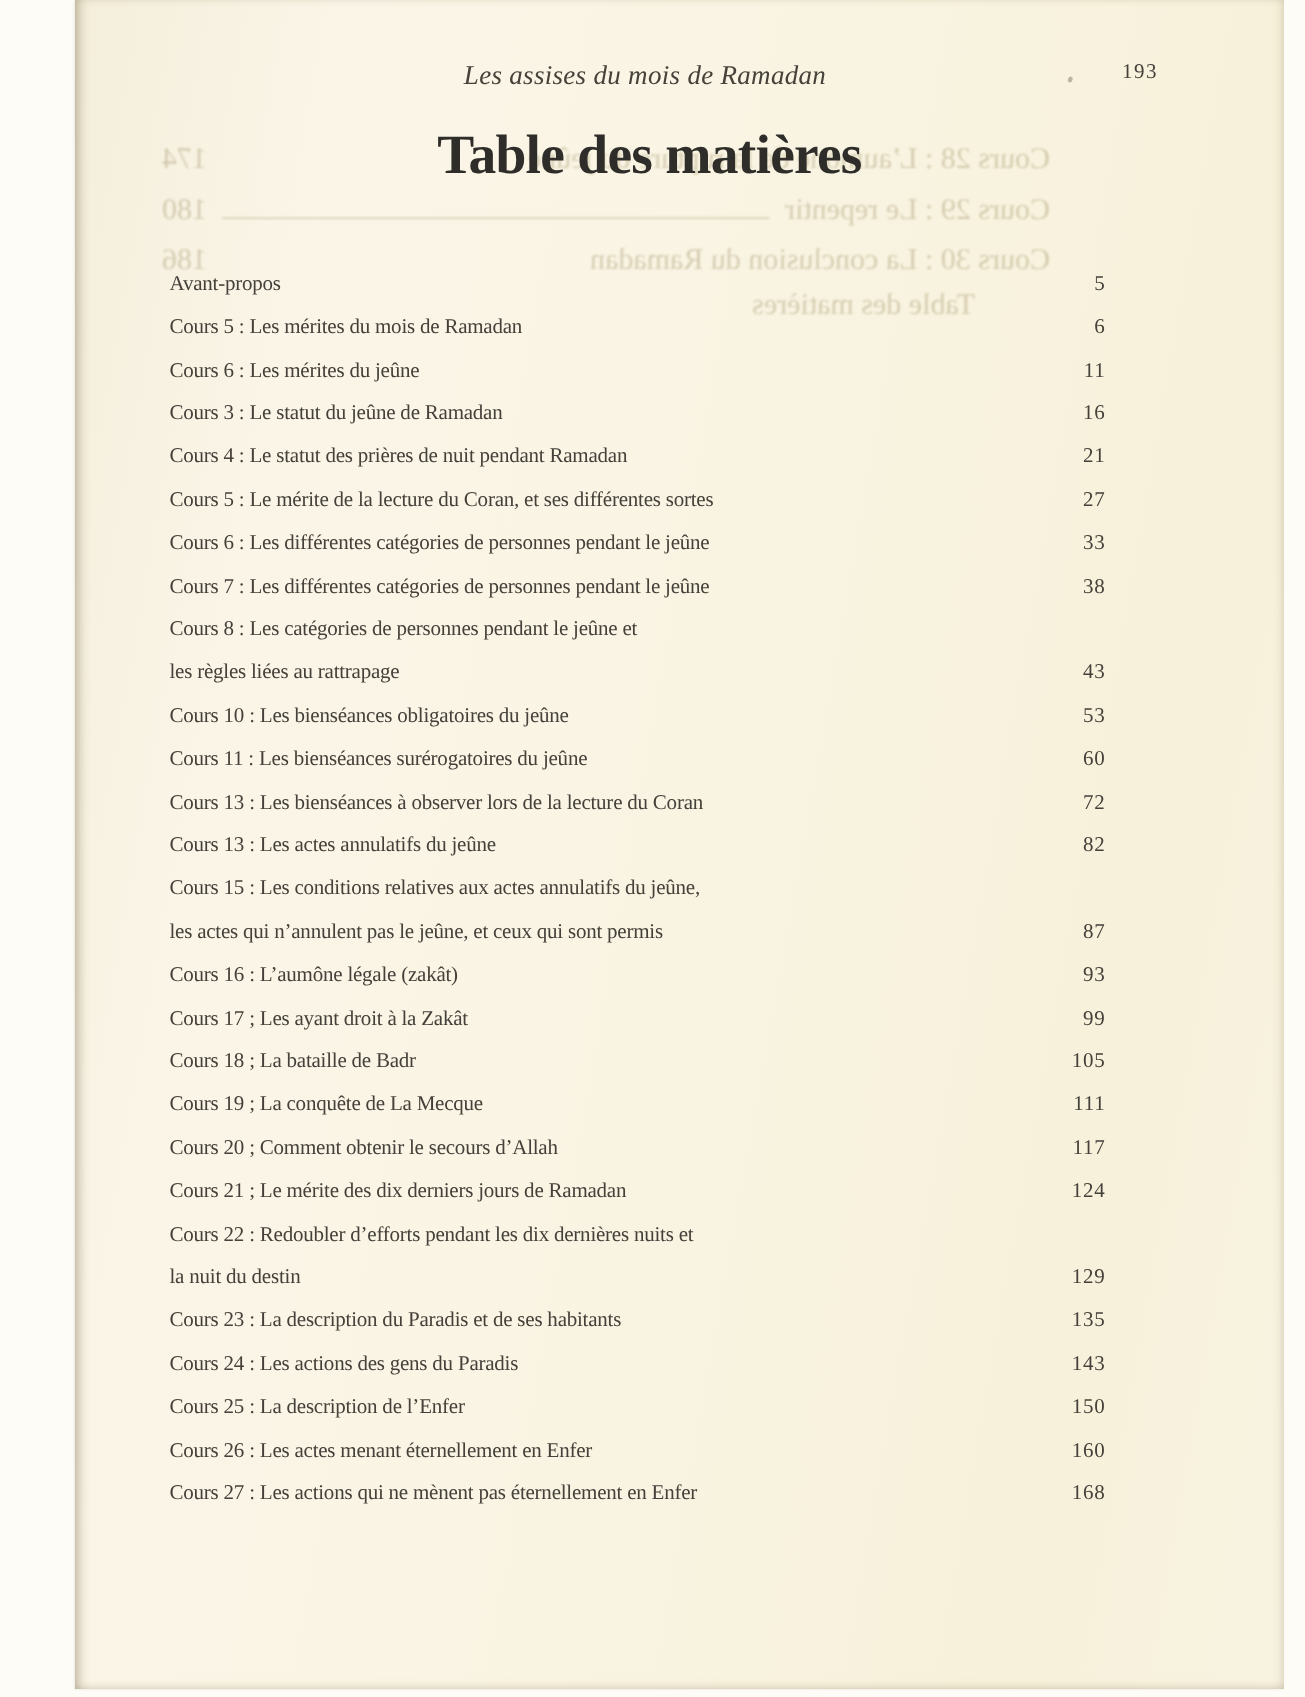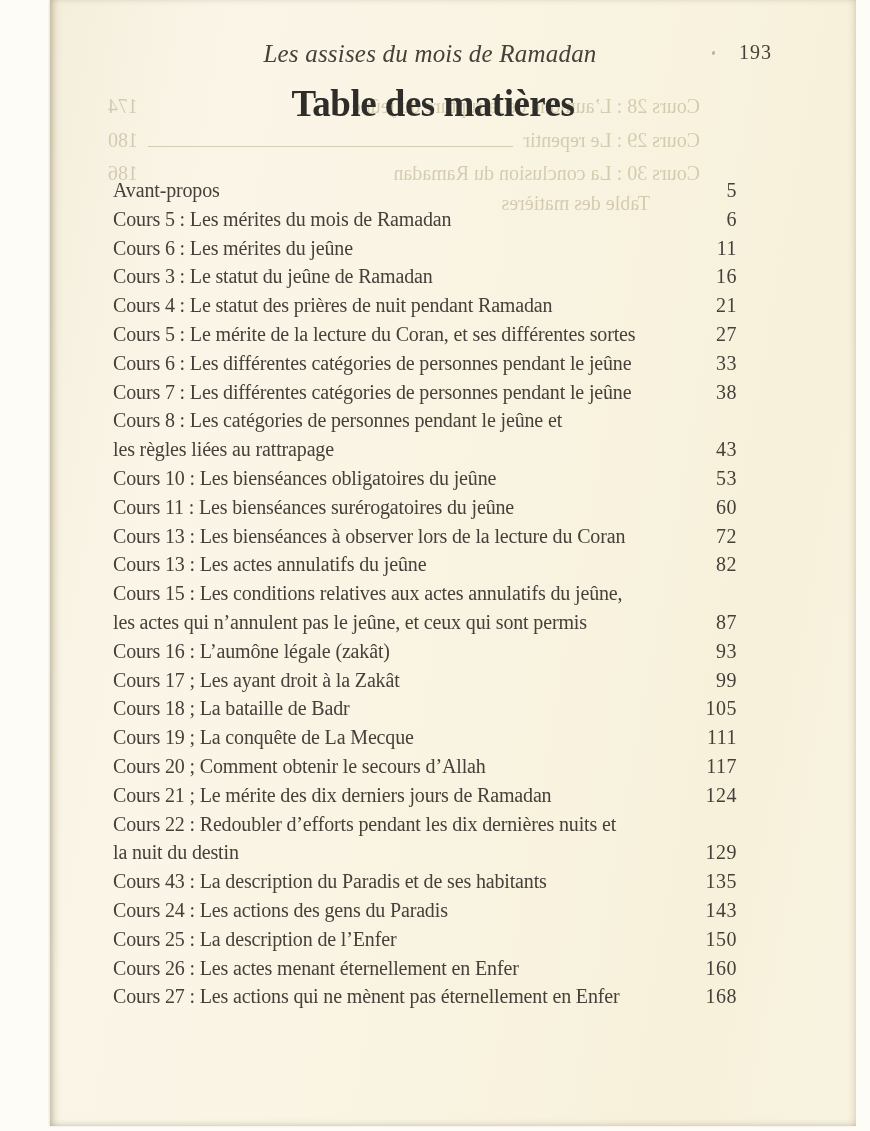--- a/index.html
+++ b/index.html
@@ -23,34 +23,34 @@
     white-space:pre;
   }
   .ghost-row .leader{flex:1 1 auto;border-bottom:1.5px solid currentColor;margin:0 10px 5px;}
   .ghost-row:nth-child(1){top:95px;left:58px;width:592px;}
   .ghost-row:nth-child(2){top:129px;left:58px;width:592px;}
   .ghost-row:nth-child(3){top:162px;left:58px;width:592px;}
   .ghost-row:nth-child(4){top:192px;left:300px;width:300px;justify-content:flex-start;}
   
   .running-head{
     position:absolute;top:40px;left:0;right:46px;text-align:center;
-    font-style:italic;font-size:25px;color:#46423a;letter-spacing:.2px;
+    font-style:italic;font-size:18px;color:#46423a;letter-spacing:.2px;
   }
   .page-number{
     position:absolute;top:41px;right:84px;
-    font-size:20px;color:#45413a;letter-spacing:1px;
+    font-size:14px;color:#45413a;letter-spacing:1px;
   }
   .speck{position:absolute;top:51px;left:662px;width:3px;height:4px;background:#8a8274;opacity:.55;border-radius:50%;transform:rotate(20deg);}
   
   .title{
     position:absolute;top:82px;left:0;right:40px;margin:0;text-align:center;
     font-size:37px;font-weight:bold;color:#2f2d29;letter-spacing:-.5px;
   }
   
-  .toc{position:absolute;top:176px;left:63px;width:624px;font-size:20px;line-height:28.8px;color:#45413a;letter-spacing:-.15px;}
+  .toc{position:absolute;top:176px;left:63px;width:624px;font-size:14px;line-height:28.8px;color:#45413a;letter-spacing:-.15px;}
   .row{position:relative;padding-right:42px;min-height:28.8px;}
   .row .t{white-space:pre-line;display:block;}
   .row .p{position:absolute;right:0;bottom:0;min-width:40px;text-align:right;letter-spacing:.5px;}
 </style>
 </head>
 <body>
 
 <div class="scan">
   <div class="page">
 
@@ -149,21 +149,21 @@
         <div class="row">
           <span class="t">Cours 21 ; Le mérite des dix derniers jours de Ramadan</span>
           <span class="p">124</span>
         </div>
         <div class="row">
           <span class="t">Cours 22 : Redoubler d’efforts pendant les dix dernières nuits et
 la nuit du destin</span>
           <span class="p">129</span>
         </div>
         <div class="row">
-          <span class="t">Cours 43 : La description du Paradis et de ses habitants</span>
+          <span class="t">Cours 23 : La description du Paradis et de ses habitants</span>
           <span class="p">135</span>
         </div>
         <div class="row">
           <span class="t">Cours 24 : Les actions des gens du Paradis</span>
           <span class="p">143</span>
         </div>
         <div class="row">
           <span class="t">Cours 25 : La description de l’Enfer</span>
           <span class="p">150</span>
         </div>

